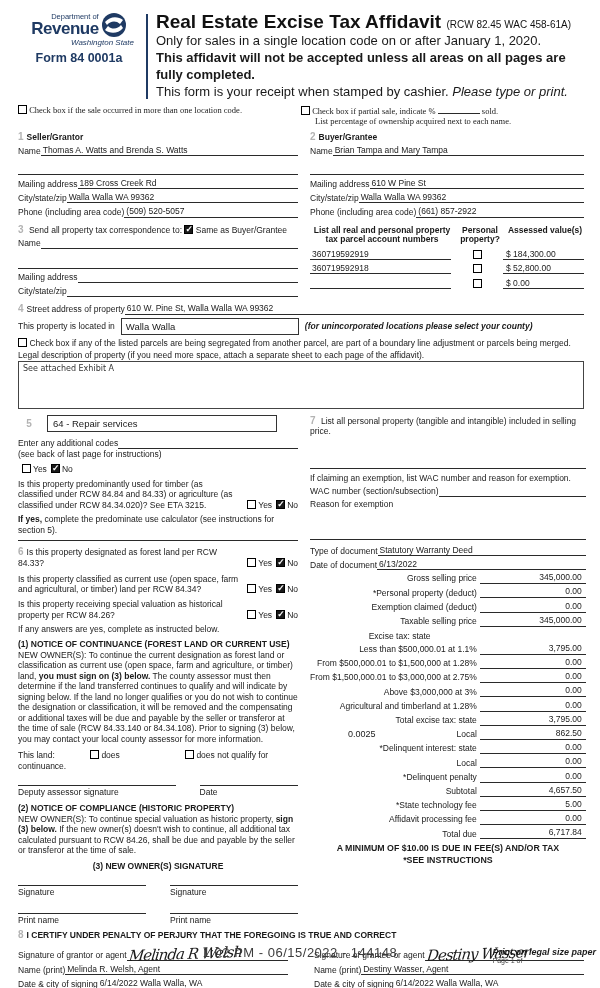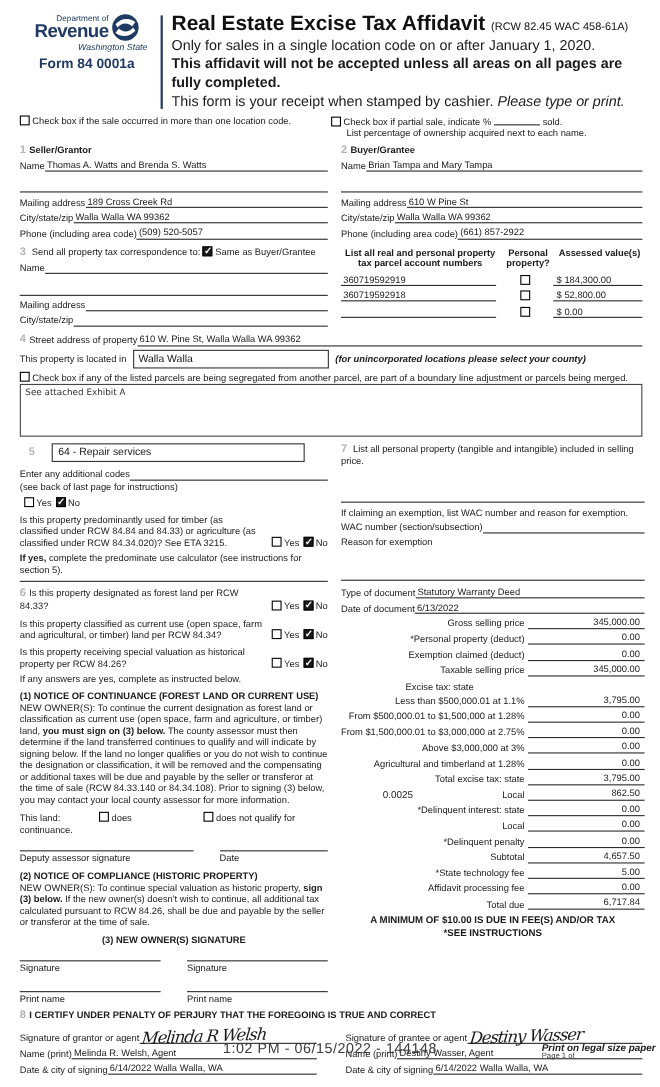--- a/index.html
+++ b/index.html
@@ -35,21 +35,21 @@
   .field{display:flex;align-items:flex-end;margin-top:3px;line-height:1.2;}
   .flabel{white-space:nowrap;flex:none;}
   .fline{flex:1;border-bottom:1px solid #2a2a2a;min-height:10px;padding:0 2px;}
   .fline .val{white-space:nowrap;}
 
   
   .cols{display:flex;gap:12px;}
   .colL{width:280px;flex:none;}
   .colR{flex:1;}
 
-  .topchecks{display:flex;margin-top:4px;}
+  .topchecks{display:flex;margin-top:4px;font-family:Liberation Serif, serif;}
   .topchecks>div{line-height:1.25;}
   .pct-line{display:inline-block;width:42px;border-bottom:1px solid #2a2a2a;height:8px;}
 
   
   .ptab-h{display:flex;text-align:center;font-weight:bold;line-height:1.15;margin-top:2px;}
   .ptab-h .c1{flex:1;} .ptab-h .c2{width:52px;} .ptab-h .c3{width:78px;}
   .prow{display:flex;align-items:flex-end;margin-top:3.5px;}
   .prow .c1{flex:1;border-bottom:1px solid #2a2a2a;padding-left:2px;min-height:10px;}
   .prow .c2{width:52px;text-align:center;}
   .prow .c3{width:78px;border-bottom:1px solid #2a2a2a;padding-left:3px;min-height:10px;}
@@ -256,20 +256,21 @@
     </div>
     <div class="located-row">
       <span>This property is located in</span>
       <span class="located-box">Walla Walla</span>
       <span class="bi">(for unincorporated locations please select your county)</span>
     </div>
     <div style="margin-top:3px;">
       <span class="cb"></span>
       <span>Check box if any of the listed parcels are being segregated from another parcel, are part of a boundary line adjustment or parcels being merged.</span>
     </div>
+    <div style="margin-top:2px;">Legal description of property (if you need more space, attach a separate sheet to each page of the affidavit).</div>
     <div class="legalbox">See attached Exhibit A</div>
   </div>
 
   <div class="cols" style="margin-top:6px;">
 
     <div class="colL">
       <div style="display:flex;align-items:center;gap:4px;">
         <span class="secnum" style="width:22px;text-align:center;">5</span>
         <span class="code-box">64 - Repair services</span>
       </div>

